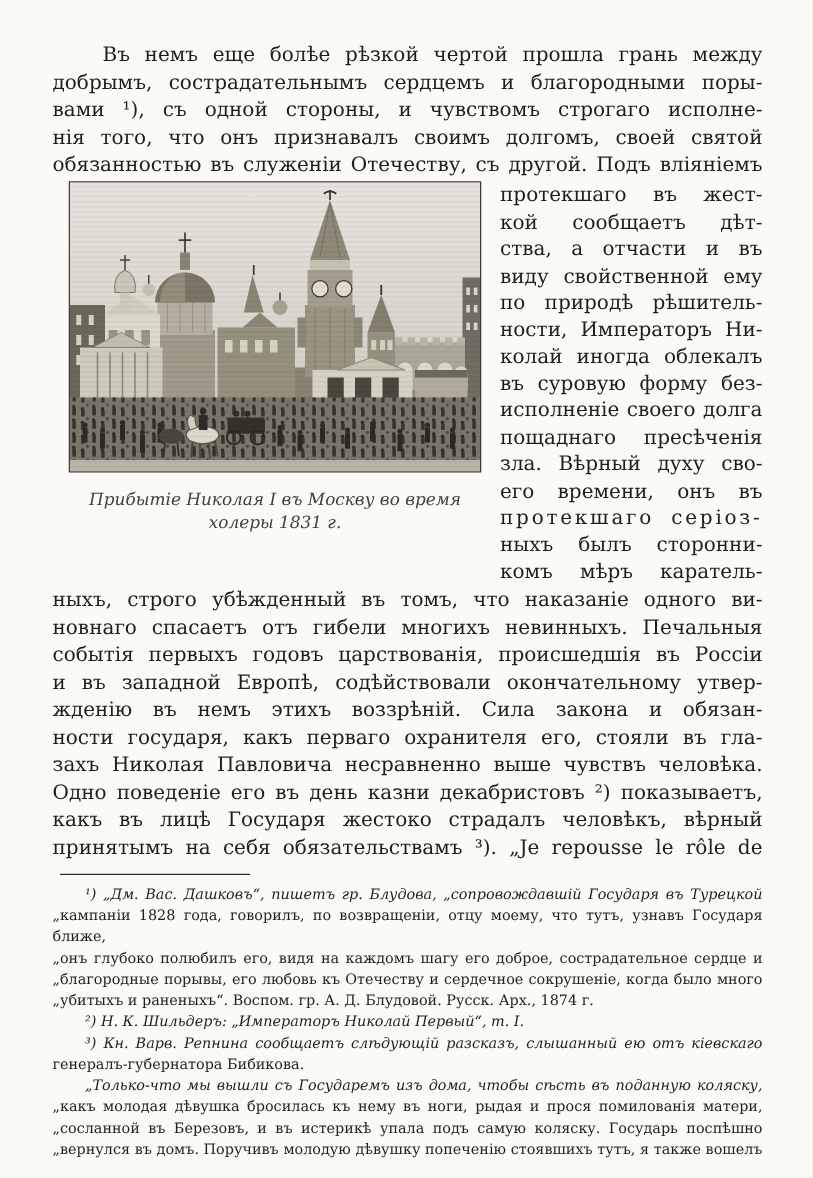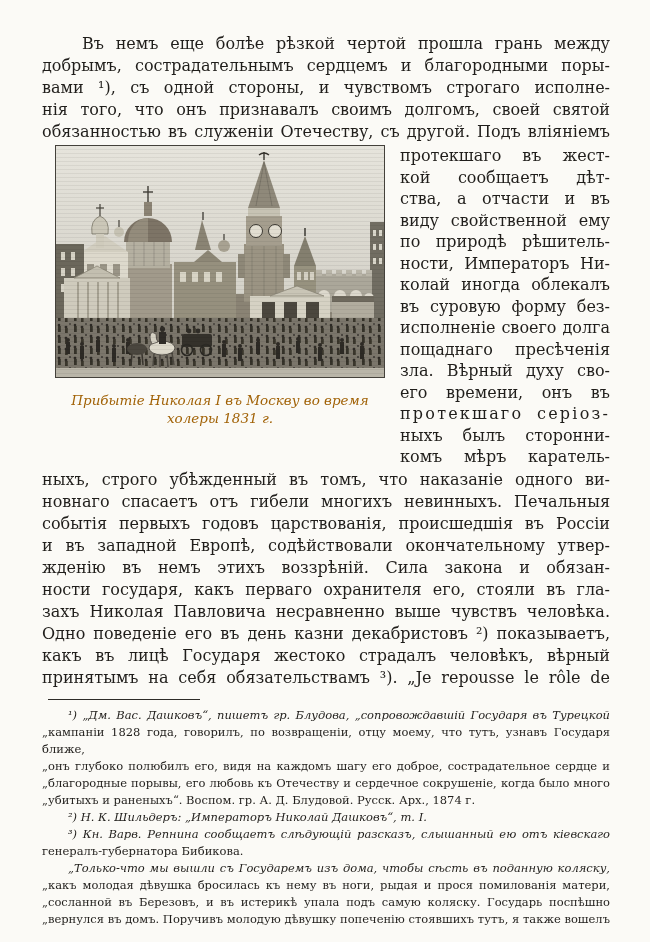--- a/index.html
+++ b/index.html
@@ -14,21 +14,21 @@
   .l { font-size:16px; line-height:22px; text-align:justify; text-align-last:justify;
        overflow:hidden; white-space:nowrap; }
   .l { white-space:normal; }
   .indent { text-indent:40px; }
   .last { text-align-last:left; }
   
   .mid { display:flex; align-items:flex-start; margin-top:2px; }
   .figure { width:330px; margin-left:13px; flex:0 0 auto; }
   .engraving-frame { width:328px; height:231px; border:1px solid #44413b; background:#dcdad2; }
   .caption { margin-top:13px; text-align:center; font-style:italic;
-             font-size:13.5px; line-height:18px; color:#a16207; }
+             font-size:13.5px; line-height:18px; color:#404040; }
   .rightcol { width:210px; margin-left:15px; flex:0 0 auto; }
   .rightcol .l { line-height:21.5px; }
   .spaced { letter-spacing:2.2px; }
   .para-main { margin-top:1px; }
   
   .fn-rule { width:152px; height:0; border-top:1.5px solid #2e2c28; margin:10px 0 7px 6px; }
   .fn { font-size:11.5px; line-height:17px; }
   .fn .l { font-size:11.5px; line-height:17px; }
   .fn-indent { text-indent:26px;font-style:italic; }
 </style>
@@ -295,21 +295,21 @@
 
   <div class="fn">
     <div>
       <div class="l fn-indent">¹) „Дм. Вас. Дашковъ“, пишетъ гр. Блудова, „сопровождавшій Государя въ Турецкой</div>
       <div class="l">„кампаніи 1828 года, говорилъ, по возвращеніи, отцу моему, что тутъ, узнавъ Государя ближе,</div>
       <div class="l">„онъ глубоко полюбилъ его, видя на каждомъ шагу его доброе, сострадательное сердце и</div>
       <div class="l">„благородные порывы, его любовь къ Отечеству и сердечное сокрушеніе, когда было много</div>
       <div class="l last">„убитыхъ и раненыхъ“. Воспом. гр. А. Д. Блудовой. Русск. Арх., 1874 г.</div>
     </div>
     <div>
-      <div class="l last fn-indent">²) Н. К. Шильдеръ: „Императоръ Николай Дашковъ“, т. I.</div>
+      <div class="l last fn-indent">²) Н. К. Шильдеръ: „Императоръ Николай Первый“, т. I.</div>
     </div>
     <div>
       <div class="l fn-indent">³) Кн. Варв. Репнина сообщаетъ слѣдующій разсказъ, слышанный ею отъ кіевскаго</div>
       <div class="l last">генералъ-губернатора Бибикова.</div>
     </div>
     <div>
       <div class="l fn-indent">„Только-что мы вышли съ Государемъ изъ дома, чтобы сѣсть въ поданную коляску,</div>
       <div class="l">„какъ молодая дѣвушка бросилась къ нему въ ноги, рыдая и прося помилованія матери,</div>
       <div class="l">„сосланной въ Березовъ, и въ истерикѣ упала подъ самую коляску. Государь поспѣшно</div>
       <div class="l">„вернулся въ домъ. Поручивъ молодую дѣвушку попеченію стоявшихъ тутъ, я также вошелъ</div>

